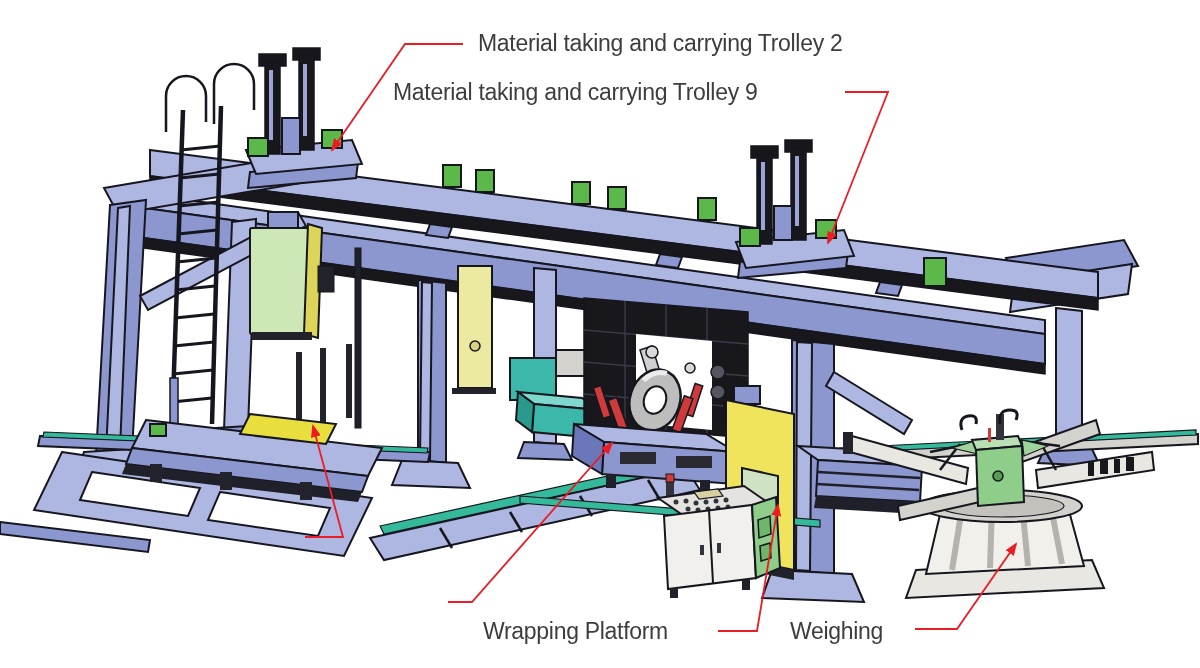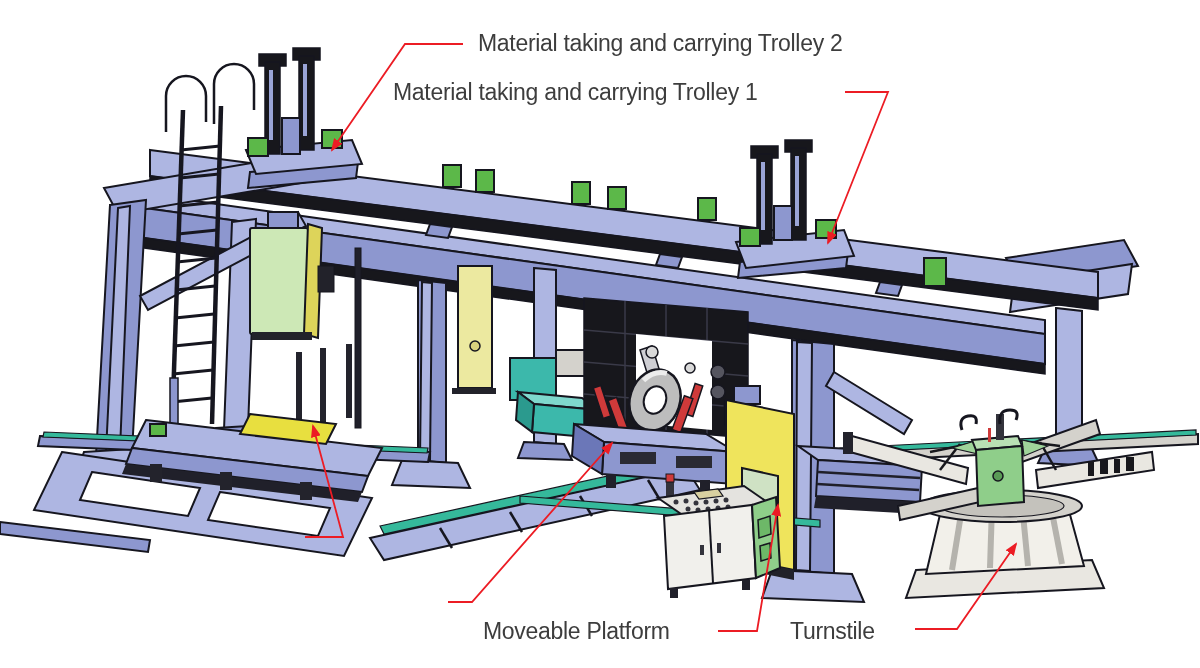--- a/index.html
+++ b/index.html
@@ -328,20 +328,20 @@
       <polyline class="lead" points="845,92 888,92 828,243" marker-end="url(#arrow)"></polyline>
       <polyline class="lead" points="305,537 343,537 313,426" marker-end="url(#arrow)"></polyline>
       <polyline class="lead" points="448,602 472,602 612,443" marker-end="url(#arrow)"></polyline>
       <polyline class="lead" points="718,631 757,631 778,505" marker-end="url(#arrow)"></polyline>
       <polyline class="lead" points="915,629 957,629 1016,544" marker-end="url(#arrow)"></polyline>
     </g>
   </svg>
 
   <div class="label" style="left:478px;top:30px;">Material taking and carrying Trolley 2</div>
 
-  <div class="label" style="left:393px;top:79px;">Material taking and carrying Trolley 1</div>
-
-
-
-  <div class="label" style="left:483px;top:618px;">Moveable Platform</div>
-
-  <div class="label" style="left:790px;top:618px;">Turnstile</div>
+  <div class="label" style="left:393px;top:79px;">Material taking and carrying Trolley 9</div>
+
+
+
+  <div class="label" style="left:483px;top:618px;">Wrapping Platform</div>
+
+  <div class="label" style="left:790px;top:618px;">Weighing</div>
 </div>
 
 </body></html>

